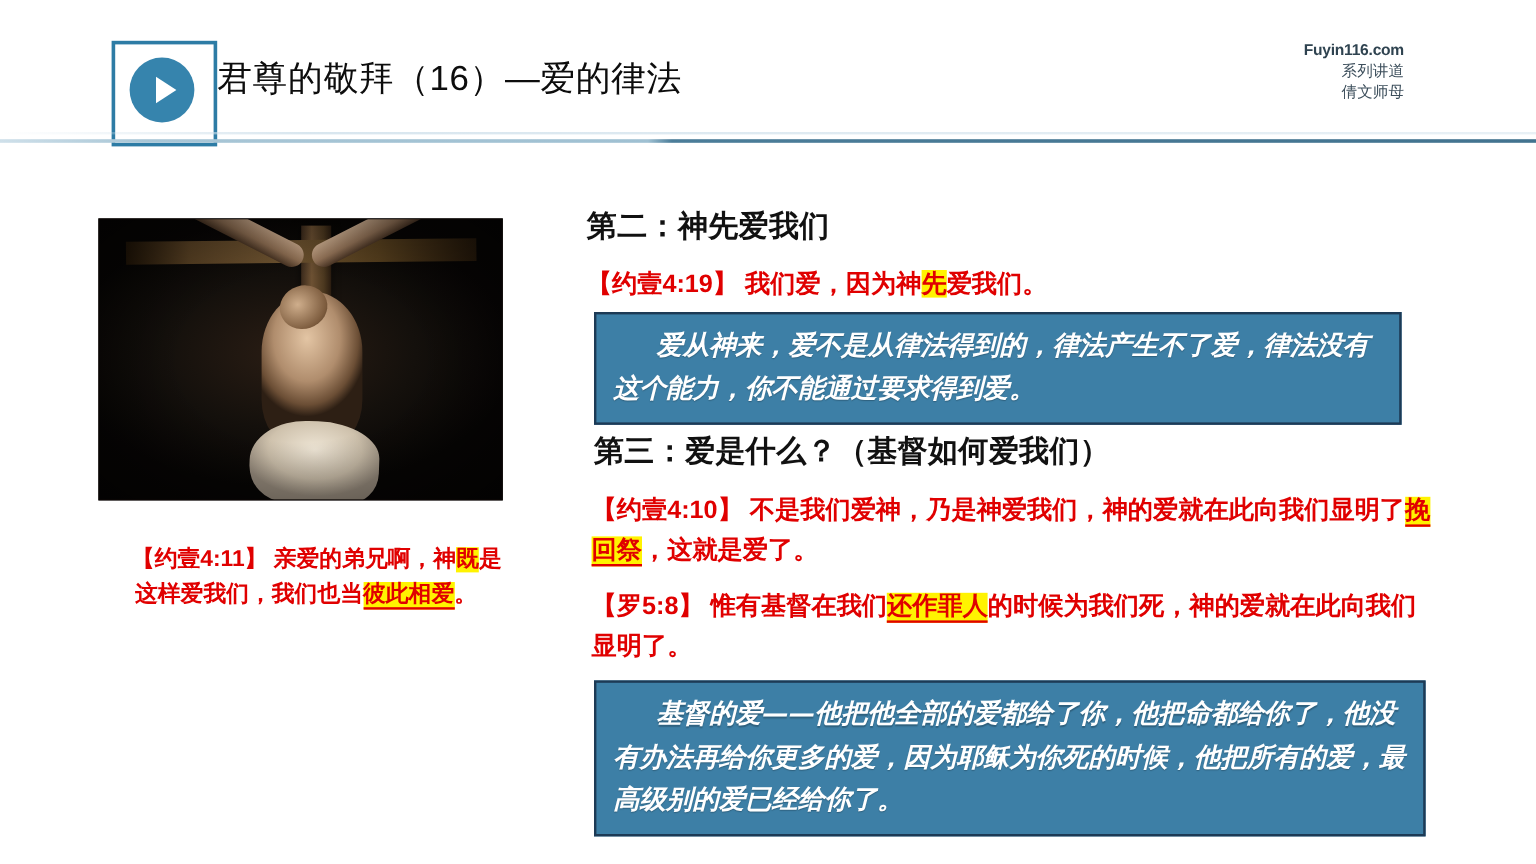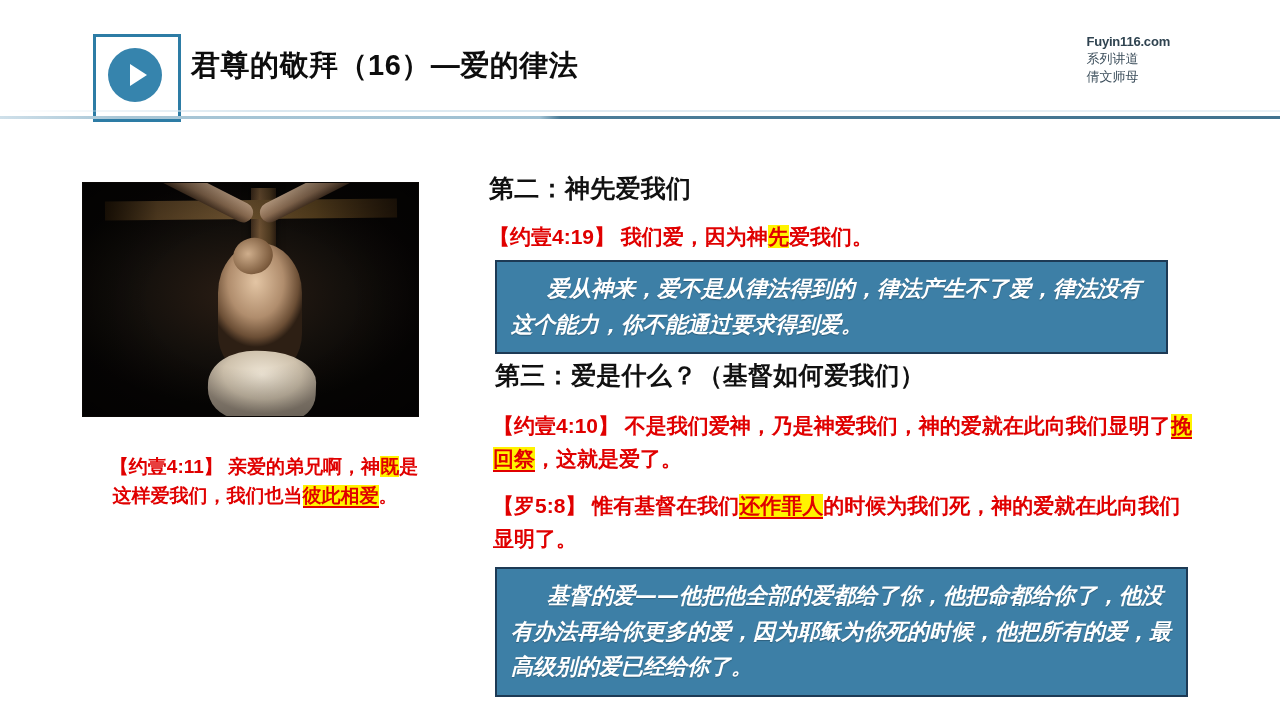--- a/index.html
+++ b/index.html
@@ -43,23 +43,23 @@
   }
   #logo-circle .tri {
     width: 0; height: 0;
     border-left: 17px solid #ffffff;
     border-top: 11px solid transparent;
     border-bottom: 11px solid transparent;
     margin-left: 6px;
   }
   #slide-title {
     position: absolute;
-    left: 191px; top: 46px;
+    left: 181px; top: 46px;
     font-size: 29px;
-    font-weight: bold;
+    font-weight: normal;
     letter-spacing: 0.5px;
     color: #0d0d0d;
     white-space: nowrap;
   }
   #header-rule {
     position: absolute;
     left: 0; top: 116px;
     width: 1280px; height: 3px;
     background: linear-gradient(to right, #cfe0ea 0px, #a8c6d6 120px, #9fc0d2 540px, #4b7d99 560px, #42738f 1280px);
   }
@@ -67,21 +67,21 @@
     position: absolute;
     left: 0; top: 110px;
     width: 1280px; height: 2px;
     background: linear-gradient(to right, rgba(210,226,236,0.0), rgba(210,226,236,0.85) 20%, rgba(210,226,236,0.5));
   }
 
   
   #branding {
     position: absolute;
     right: 110px; top: 33px;
-    text-align: left;
+    text-align: right;
     line-height: 1.33;
     color: #3a4a56;
   }
   #branding .site {
     font-size: 13px;
     font-weight: bold;
     color: #2f4350;
     letter-spacing: -0.2px;
   }
   #branding .line {

